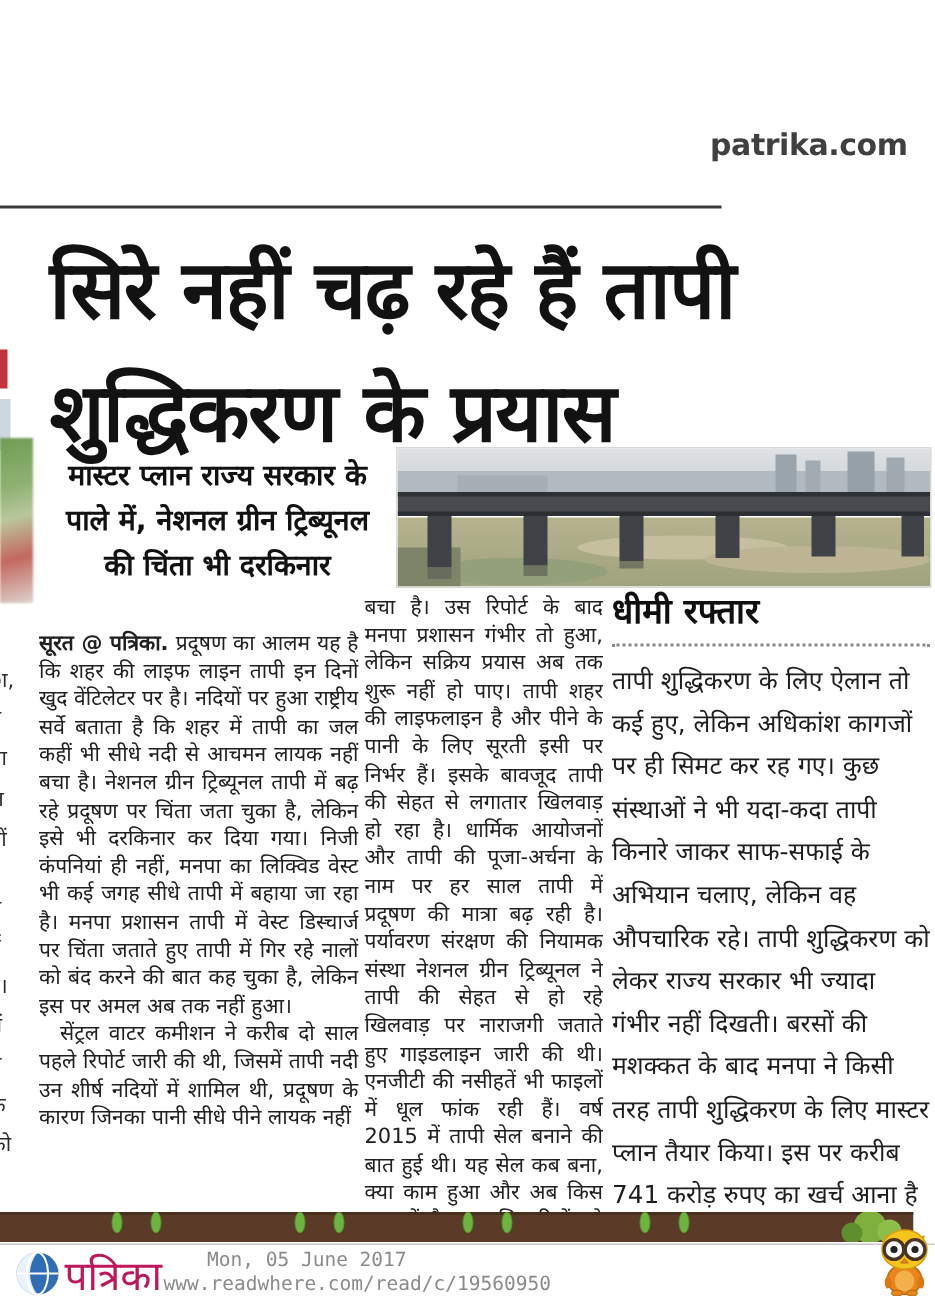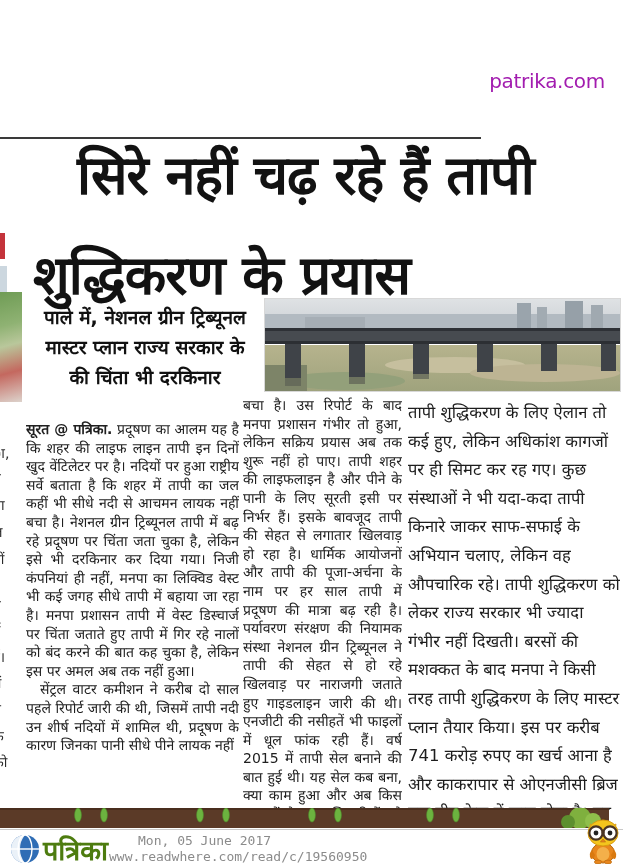--- a/index.html
+++ b/index.html
@@ -1,27 +1,27 @@
 <!DOCTYPE html>
 <html><head>
 <meta charset="utf-8">
 <style>
   html,body{margin:0;padding:0;background:#ffffff;}
   .page{
     position:relative;width:623px;height:867px;background:#ffffff;overflow:hidden;
     font-family:"DejaVu Sans","Liberation Sans",sans-serif;color:#1a1a1a;
   }
   
-  .site{position:absolute;top:69px;right:18px;font-size:20px;font-weight:normal;color:#a21caf;letter-spacing:-0.3px;}
+  .site{position:absolute;top:84px;right:18px;font-size:20px;font-weight:bold;color:#404040;letter-spacing:-0.3px;}
   .dateline{position:absolute;top:110px;right:18px;font-size:15px;color:#1c1c1c;}
   .dateline b{font-weight:bold;}
   .rule{position:absolute;top:137px;left:0;width:481px;height:2px;background:#3a3a3a;}
   
   .hl{position:absolute;left:33px;font-weight:bold;color:#121212;font-size:54px;line-height:72px;letter-spacing:-1px;white-space:nowrap;}
-  .hl.l1{top:140px;margin-left:44px;}
+  .hl.l1{top:158px;}
   .hl.l2{top:216px;margin-top:24px;}
   
   .subhead{position:absolute;left:24px;top:302px;width:242px;text-align:center;
     font-size:19px;font-weight:bold;line-height:30px;color:#111;}
   
   .photo{position:absolute;left:265px;top:299px;width:355px;height:92px;outline:1px solid #d8d8d8;}
   
   .col{position:absolute;top:396px;font-size:14px;line-height:18.6px;text-align:justify;color:#202020;overflow:hidden;height:412px;}
   .col1{left:26px;width:213px;margin-top:24px;}
   .col2{left:243px;width:159px;}
@@ -38,39 +38,39 @@
   .edge-red{position:absolute;left:0;top:233px;width:5px;height:26px;background:#c4333b;}
   .edge-box{position:absolute;left:0;top:266px;width:7px;height:34px;background:#ccd7df;}
   .edge-plant{position:absolute;left:0;top:292px;width:22px;height:110px;
     background:linear-gradient(165deg,#6f9c55 0%,#8fb273 30%,#b9c79b 48%,#c4685f 72%,#ddd3cc 100%);
     filter:blur(0.6px);}
   
   .soil{position:absolute;left:0;top:808px;width:609px;height:20px;}
   
   .footer{position:absolute;left:0;top:829px;width:623px;height:38px;background:#fff;border-top:1px solid #c9c9c9;}
   .footer .globe{position:absolute;left:10px;top:4px;}
-  .footer .brand{position:absolute;left:43px;top:1px;font-size:27px;font-weight:bold;color:#4d7c0f;}
+  .footer .brand{position:absolute;left:43px;top:1px;font-size:27px;font-weight:normal;color:#be185d;}
   .footer .mono1{position:absolute;left:109px;top:3px;font-size:13px;color:#8b8b8b;font-family:"DejaVu Sans Mono","Liberation Mono",monospace;margin-left:29px;}
   .footer .mono2{position:absolute;left:109px;top:19px;font-size:13px;color:#8b8b8b;font-family:"DejaVu Sans Mono","Liberation Mono",monospace;}
   .owl{position:absolute;left:584px;top:818px;}
 </style>
 </head>
 <body>
 
 <div class="page">
 
   <div class="site">patrika.com</div>
   <div class="rule"></div>
 
   <div class="hl l1">सिरे नहीं चढ़ रहे हैं तापी</div>
   <div class="hl l2">शुद्धिकरण के प्रयास</div>
 
   <div class="subhead">
+    <div>मास्टर प्लान राज्य सरकार के</div>
     <div>पाले में, नेशनल ग्रीन ट्रिब्यूनल</div>
-    <div>मास्टर प्लान राज्य सरकार के</div>
     <div>की चिंता भी दरकिनार</div>
   </div>
 
   <div class="photo">
     <svg width="355" height="92" viewBox="0 0 355 92" xmlns="http://www.w3.org/2000/svg">
       <defs>
         <linearGradient id="sky" x1="0" y1="0" x2="0" y2="1">
           <stop offset="0" stop-color="#dfe2e4"></stop>
             <stop offset="1" stop-color="#c9ced3"></stop>
         </linearGradient>
@@ -113,20 +113,21 @@
   <div class="col col1">
     <p><span class="lead">सूरत @ पत्रिका.</span><span> प्रदूषण का आलम यह है कि शहर की लाइफ लाइन तापी इन दिनों खुद वेंटिलेटर पर है। नदियों पर हुआ राष्ट्रीय सर्वे बताता है कि शहर में तापी का जल कहीं भी सीधे नदी से आचमन लायक नहीं बचा है। नेशनल ग्रीन ट्रिब्यूनल तापी में बढ़ रहे प्रदूषण पर चिंता जता चुका है, लेकिन इसे भी दरकिनार कर दिया गया। निजी कंपनियां ही नहीं, मनपा का लिक्विड वेस्ट भी कई जगह सीधे तापी में बहाया जा रहा है। मनपा प्रशासन तापी में वेस्ट डिस्चार्ज पर चिंता जताते हुए तापी में गिर रहे नालों को बंद करने की बात कह चुका है, लेकिन इस पर अमल अब तक नहीं हुआ।</span></p>
     <p class="indent">सेंट्रल वाटर कमीशन ने करीब दो साल पहले रिपोर्ट जारी की थी, जिसमें तापी नदी उन शीर्ष नदियों में शामिल थी, प्रदूषण के कारण जिनका पानी सीधे पीने लायक नहीं</p>
   </div>
 
   <div class="col col2">
     <p>बचा है। उस रिपोर्ट के बाद मनपा प्रशासन गंभीर तो हुआ, लेकिन सक्रिय प्रयास अब तक शुरू नहीं हो पाए। तापी शहर की लाइफलाइन है और पीने के पानी के लिए सूरती इसी पर निर्भर हैं। इसके बावजूद तापी की सेहत से लगातार खिलवाड़ हो रहा है। धार्मिक आयोजनों और तापी की पूजा-अर्चना के नाम पर हर साल तापी में प्रदूषण की मात्रा बढ़ रही है। पर्यावरण संरक्षण की नियामक संस्था नेशनल ग्रीन ट्रिब्यूनल ने तापी की सेहत से हो रहे खिलवाड़ पर नाराजगी जताते हुए गाइडलाइन जारी की थी। एनजीटी की नसीहतें भी फाइलों में धूल फांक रही हैं। वर्ष 2015 में तापी सेल बनाने की बात हुई थी। यह सेल कब बना, क्या काम हुआ और अब किस हाल में है, न अधिकारियों को पता है, न सत्तापक्ष को।</p>
   </div>
 
   <div class="col3">
+    <div class="head">धीमी रफ्तार</div>
     <div class="bodytxt">तापी शुद्धिकरण के लिए ऐलान तो कई हुए, लेकिन अधिकांश कागजों पर ही सिमट कर रह गए। कुछ संस्थाओं ने भी यदा-कदा तापी किनारे जाकर साफ-सफाई के अभियान चलाए, लेकिन वह औपचारिक रहे। तापी शुद्धिकरण को लेकर राज्य सरकार भी ज्यादा गंभीर नहीं दिखती। बरसों की मशक्कत के बाद मनपा ने किसी तरह तापी शुद्धिकरण के लिए मास्टर प्लान तैयार किया। इस पर करीब 741 करोड़ रुपए का खर्च आना है और काकरापार से ओएनजीसी ब्रिज तक तीन फेज में काम होना है। यह मास्टर प्लान मंजूरी के लिए राज्य सरकार के पाले में है।</div>
   </div>
 
   <div class="edge-red"></div>
   <div class="edge-box"></div>
   <div class="edge-plant"></div>
   <div class="edge-strip">
     <span style="top:443px">ा,</span>
     <span style="top:468px">ने</span>
     <span style="top:495px">ता</span>

